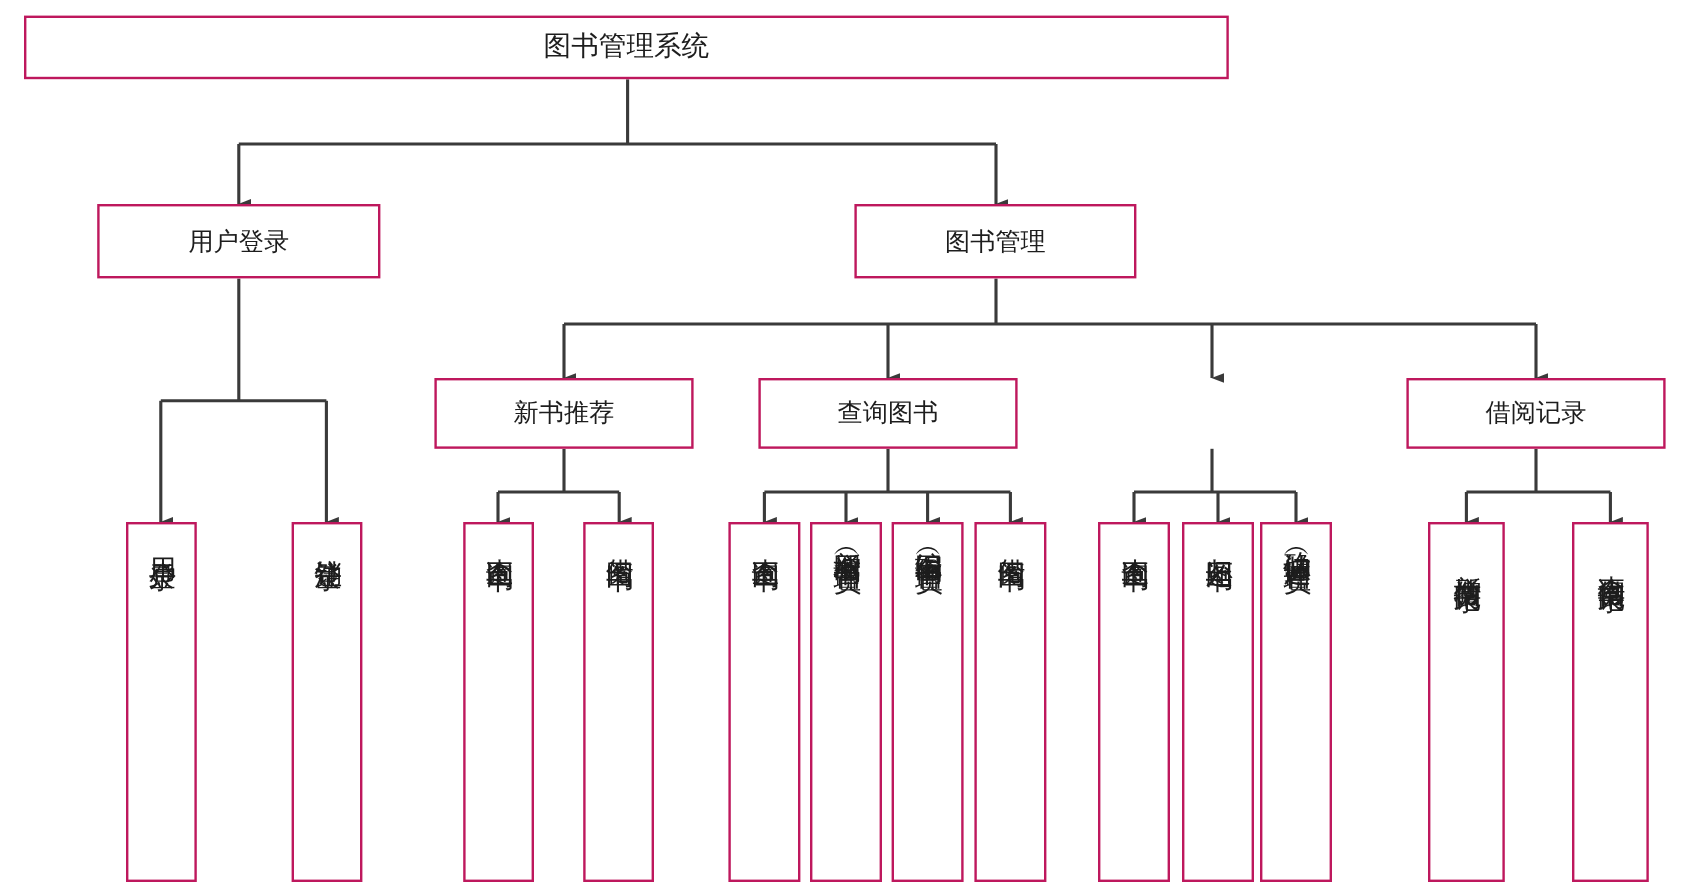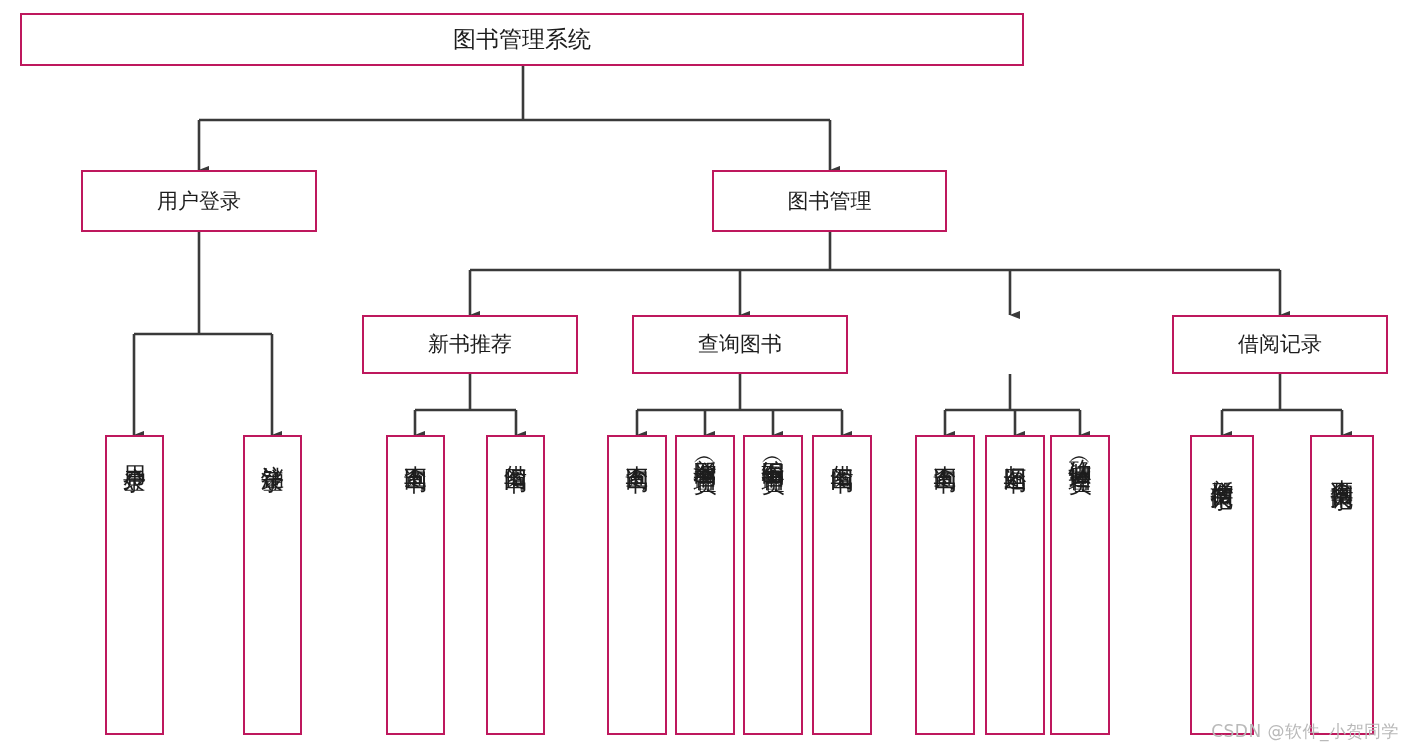--- a/index.html
+++ b/index.html
@@ -179,15 +179,14 @@
     <span class="vtext">确认归还（管理员）</span>
   </div>
 
   <div class="node leaf" style="left:1190px;top:435px;width:64px;height:300px;padding-top:24px;">
     <span class="vtext">新增借阅记录</span>
   </div>
   <div class="node leaf" style="left:1310px;top:435px;width:64px;height:300px;padding-top:24px;">
     <span class="vtext">查询借阅记录</span>
   </div>
 
-  <div id="watermark">CSDN @软件_小贺同学</div>
 
 </div>
 
 </body></html>

